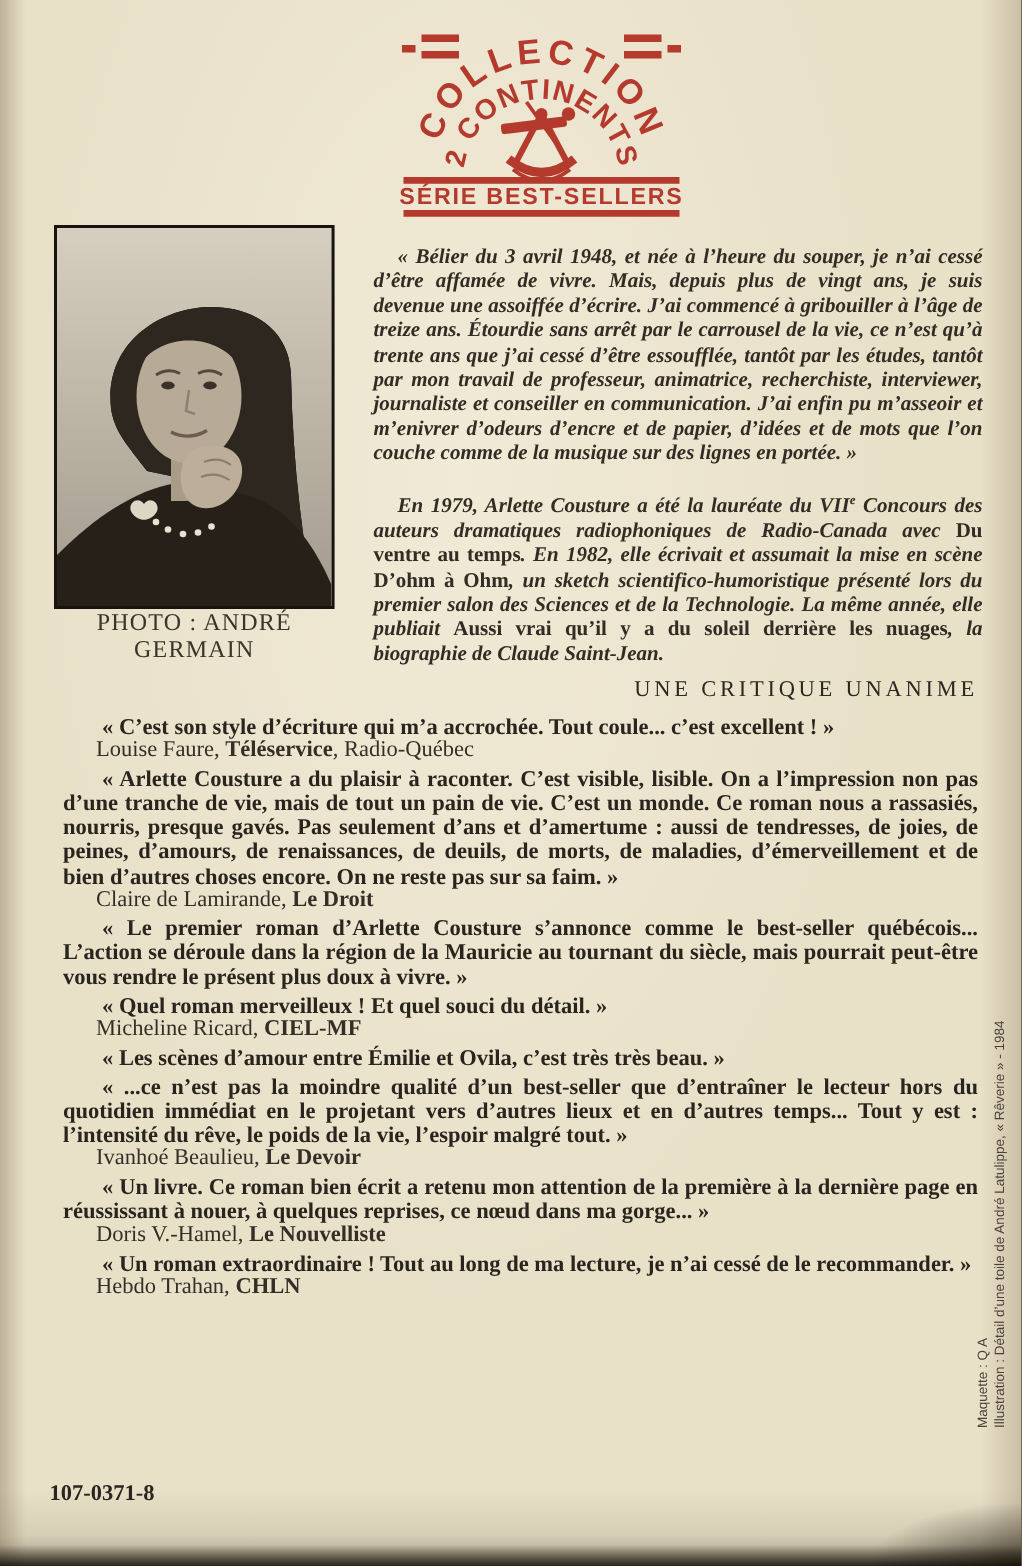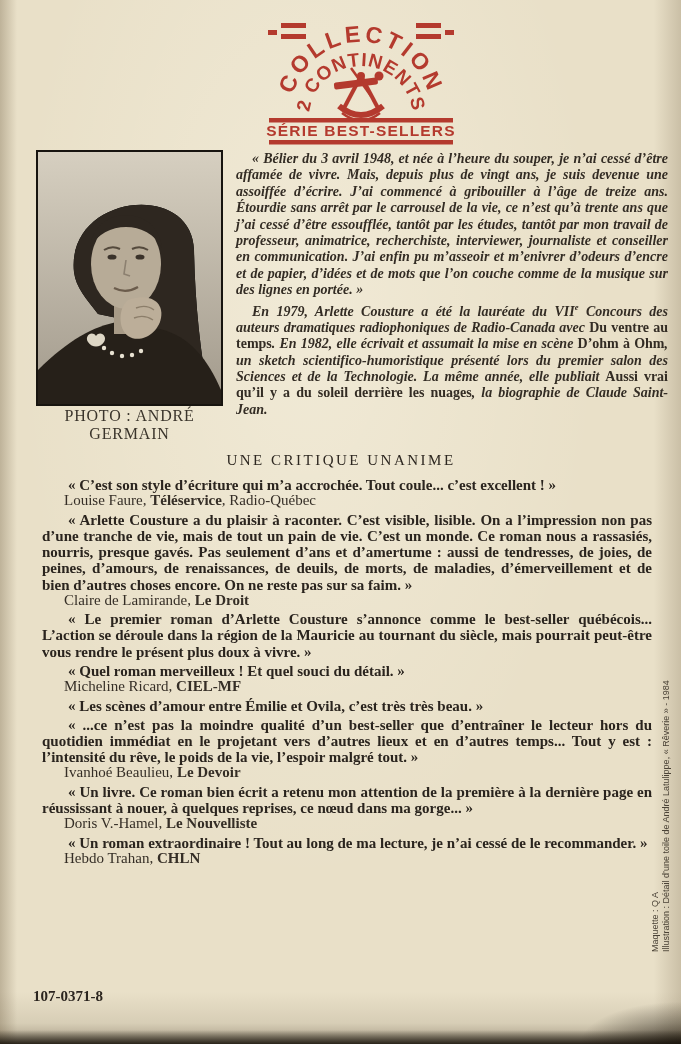--- a/index.html
+++ b/index.html
@@ -21,24 +21,24 @@
   
   .photo-frame{position:absolute;left:36px;top:150px;width:183px;height:252px;
     border:2px solid #17140f;box-sizing:content-box;background:#b7b0a2;}
   .photo-frame svg{display:block;}
   .photo-caption{position:absolute;left:36px;top:407px;width:187px;text-align:center;
     font-size:16px;letter-spacing:0.8px;color:#3a342b;}
   
   .bio{position:absolute;left:236px;top:151px;width:432px;
     font-size:14px;line-height:16.4px;text-align:justify;
     font-style:italic;font-weight:700;color:#332c24;}
-  .bio p{margin:0;text-indent:16px;}
+  .bio p{margin:13px;text-indent:16px;}
   
   .reviews{position:absolute;left:30px;top:452px;width:622px;}
-  .reviews-heading{margin:0 0 8px 0;text-align:center;font-size:15px;font-weight:400;
+  .reviews-heading{margin:0 0 8px 0;text-align:right;font-size:15px;font-weight:400;
     letter-spacing:2.5px;color:#2d2720;}
   .quote{margin:3px 0 0 12px;font-size:15px;font-weight:700;line-height:16.2px;
     text-align:justify;text-indent:26px;color:#2a241e;}
   .attribution{margin:0 0 3px 34px;font-size:15px;line-height:15.5px;color:#352e26;}
   
   .run-b{font-weight:700;}
   .run-rm{font-style:normal;}
   .run-sup{vertical-align:super;font-size:0.62em;}
   
   .isbn{position:absolute;left:33px;top:988px;font-size:15px;font-weight:700;color:#2b251f;}

